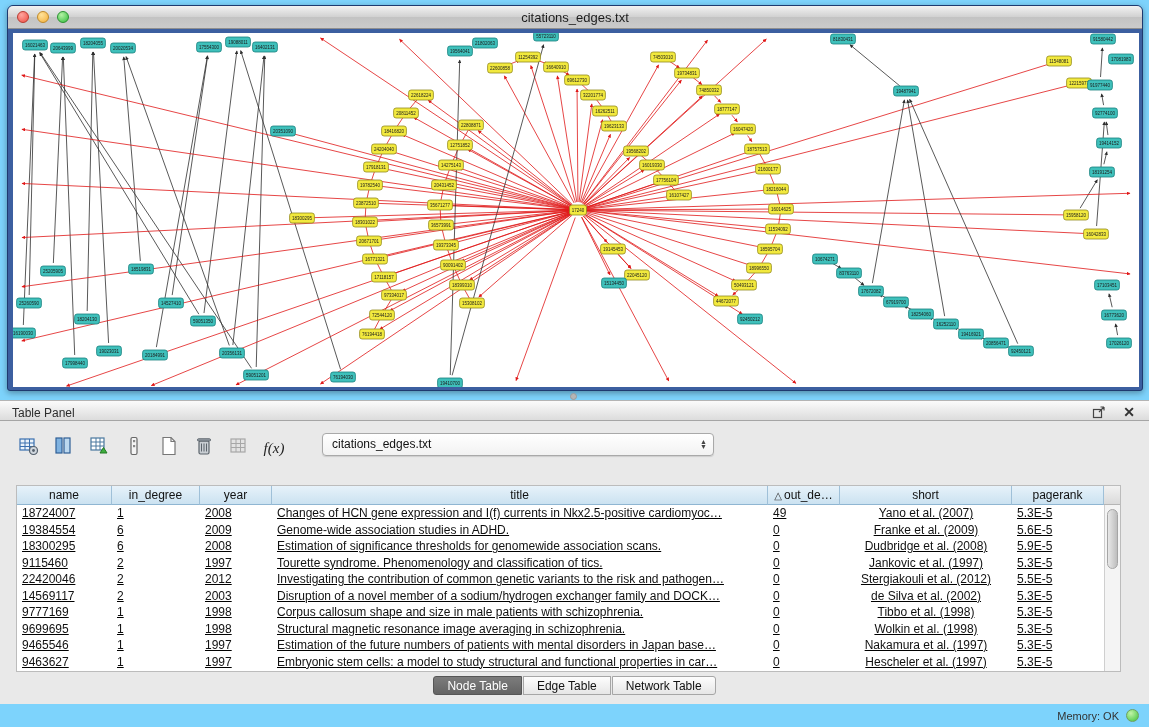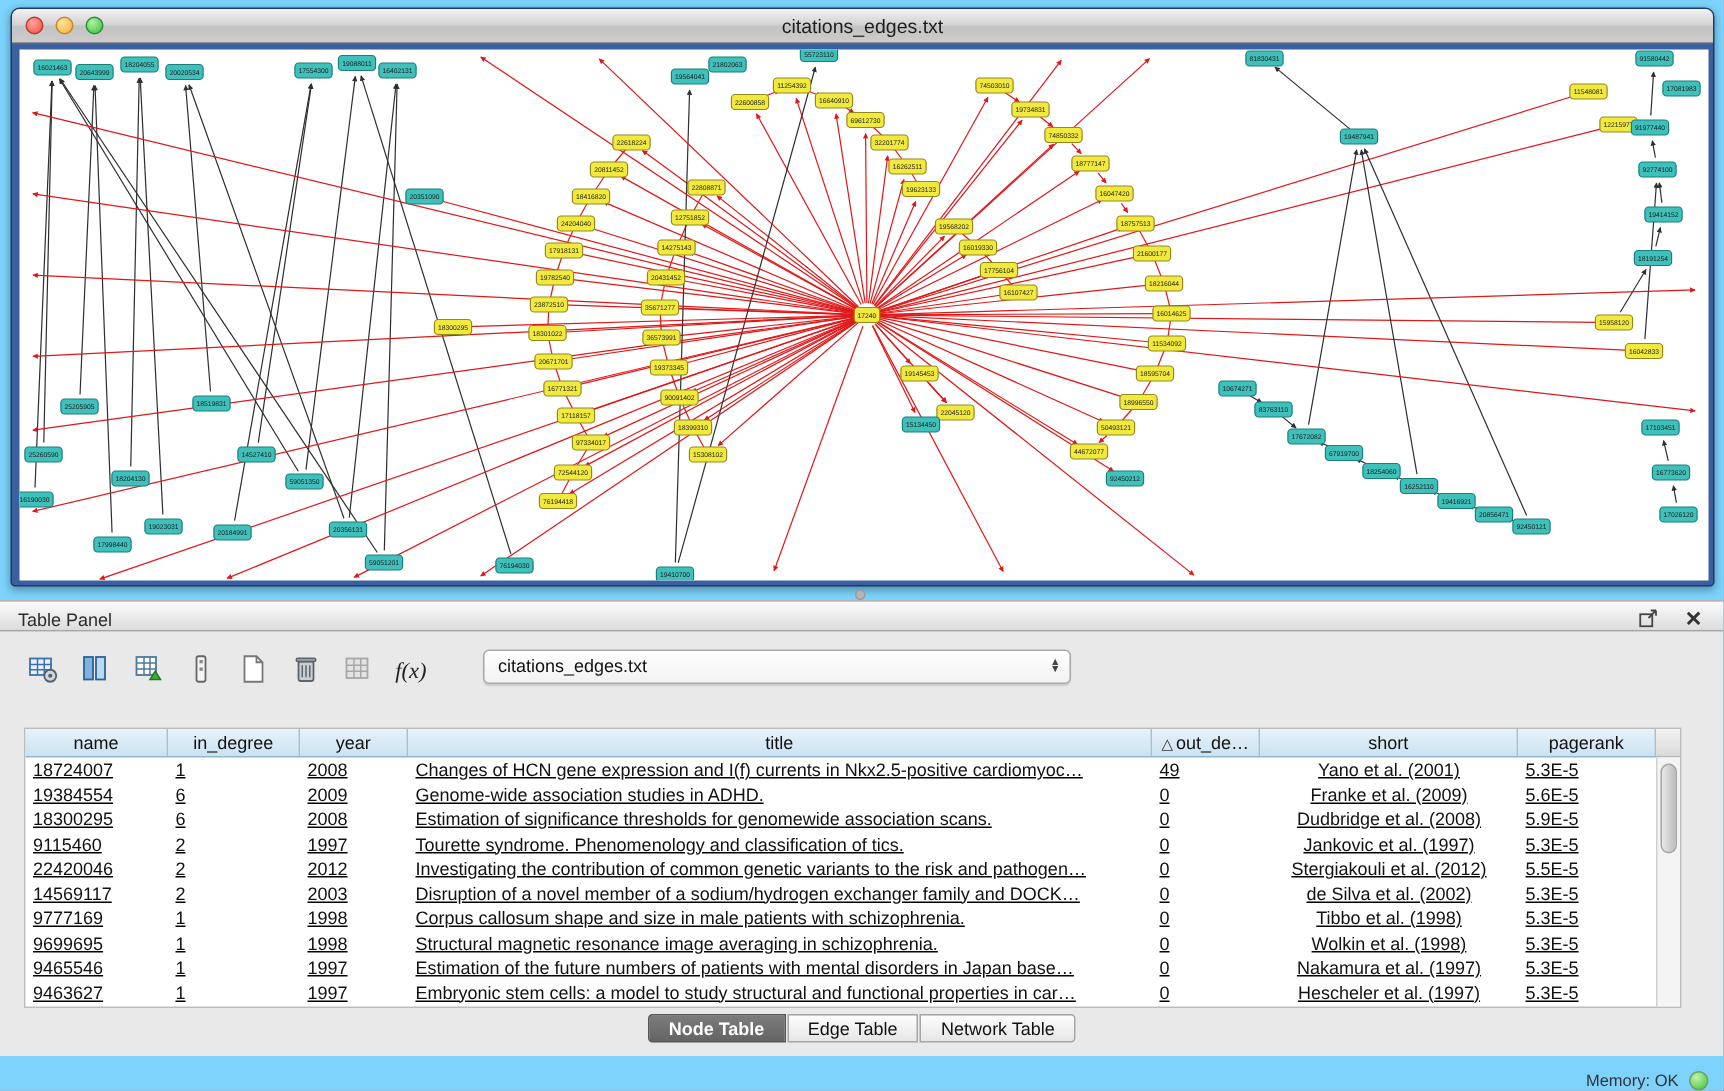--- a/index.html
+++ b/index.html
@@ -48,24 +48,24 @@
   .c0{width:95px;}.c1{width:88px;}.c2{width:72px;}.c3{width:496px;}.c4{width:72px;}.c5{width:172px;}.c6{width:92px;}
   .a-c{text-align:center;}
   .vscroll{position:absolute;right:0;top:19px;bottom:0;width:16px;background:#f4f4f4;border-left:1px solid #cfcfcf;box-sizing:border-box;}
   .vthumb{position:absolute;left:2px;right:2px;top:4px;height:58px;border-radius:6px;background:linear-gradient(90deg,#e8e8e8,#bdbdbd);border:1px solid #a5a5a5;}
 
   
   .tabs{position:absolute;left:0;right:0;bottom:9px;display:flex;justify-content:center;gap:1px;}
   .tab{height:19px;line-height:18px;padding:0 13px;font-size:12px;color:#111;background:linear-gradient(#fdfdfd,#e6e6e6);border:1px solid #a6a6a6;box-sizing:border-box;}
   .tab:first-child{border-radius:3px 0 0 3px;}
   .tab:last-child{border-radius:0 3px 3px 0;}
-  .tab.active{background:linear-gradient(#7c7c7c,#646464);color:#fff;border-color:#565656;font-weight:bold;}
+  .tab.active{background:linear-gradient(#7c7c7c,#646464);color:#fff;border-color:#565656;}
 
   
-  .statusbar{position:absolute;left:0;bottom:0;width:1149px;height:23px;display:flex;align-items:flex-end;justify-content:flex-end;padding:0 10px;box-sizing:border-box;}
+  .statusbar{position:absolute;left:0;bottom:0;width:1149px;height:23px;display:flex;align-items:center;justify-content:flex-end;padding:0 10px;box-sizing:border-box;}
   .mem-label{font-size:11px;color:#333;margin-right:7px;}
   .mem-dot{width:11px;height:11px;border-radius:50%;background:radial-gradient(circle at 35% 30%,#c2f3a8,#3dc33b);border:1px solid #6f9f5f;}
 </style>
 </head>
 <body>
 
 <div id="app">
 
   <div class="net-window">
     <div class="titlebar">
@@ -763,21 +763,21 @@
           <div class="th c6">pagerank</div>
           <div class="corner"></div>
         </div>
       <div id="tbody">
           <div class="trow">
             <div class="td c0">18724007</div>
             <div class="td c1">1</div>
             <div class="td c2">2008</div>
             <div class="td c3">Changes of HCN gene expression and I(f) currents in Nkx2.5-positive cardiomyoc…</div>
             <div class="td c4">49</div>
-            <div class="td c5 a-c">Yano et al. (2001)</div>
+            <div class="td c5 a-c">Yano et al. (2007)</div>
             <div class="td c6">5.3E-5</div>
           </div>
           <div class="trow">
             <div class="td c0">19384554</div>
             <div class="td c1">6</div>
             <div class="td c2">2009</div>
             <div class="td c3">Genome-wide association studies in ADHD.</div>
             <div class="td c4">0</div>
             <div class="td c5 a-c">Franke et al. (2009)</div>
             <div class="td c6">5.6E-5</div>

